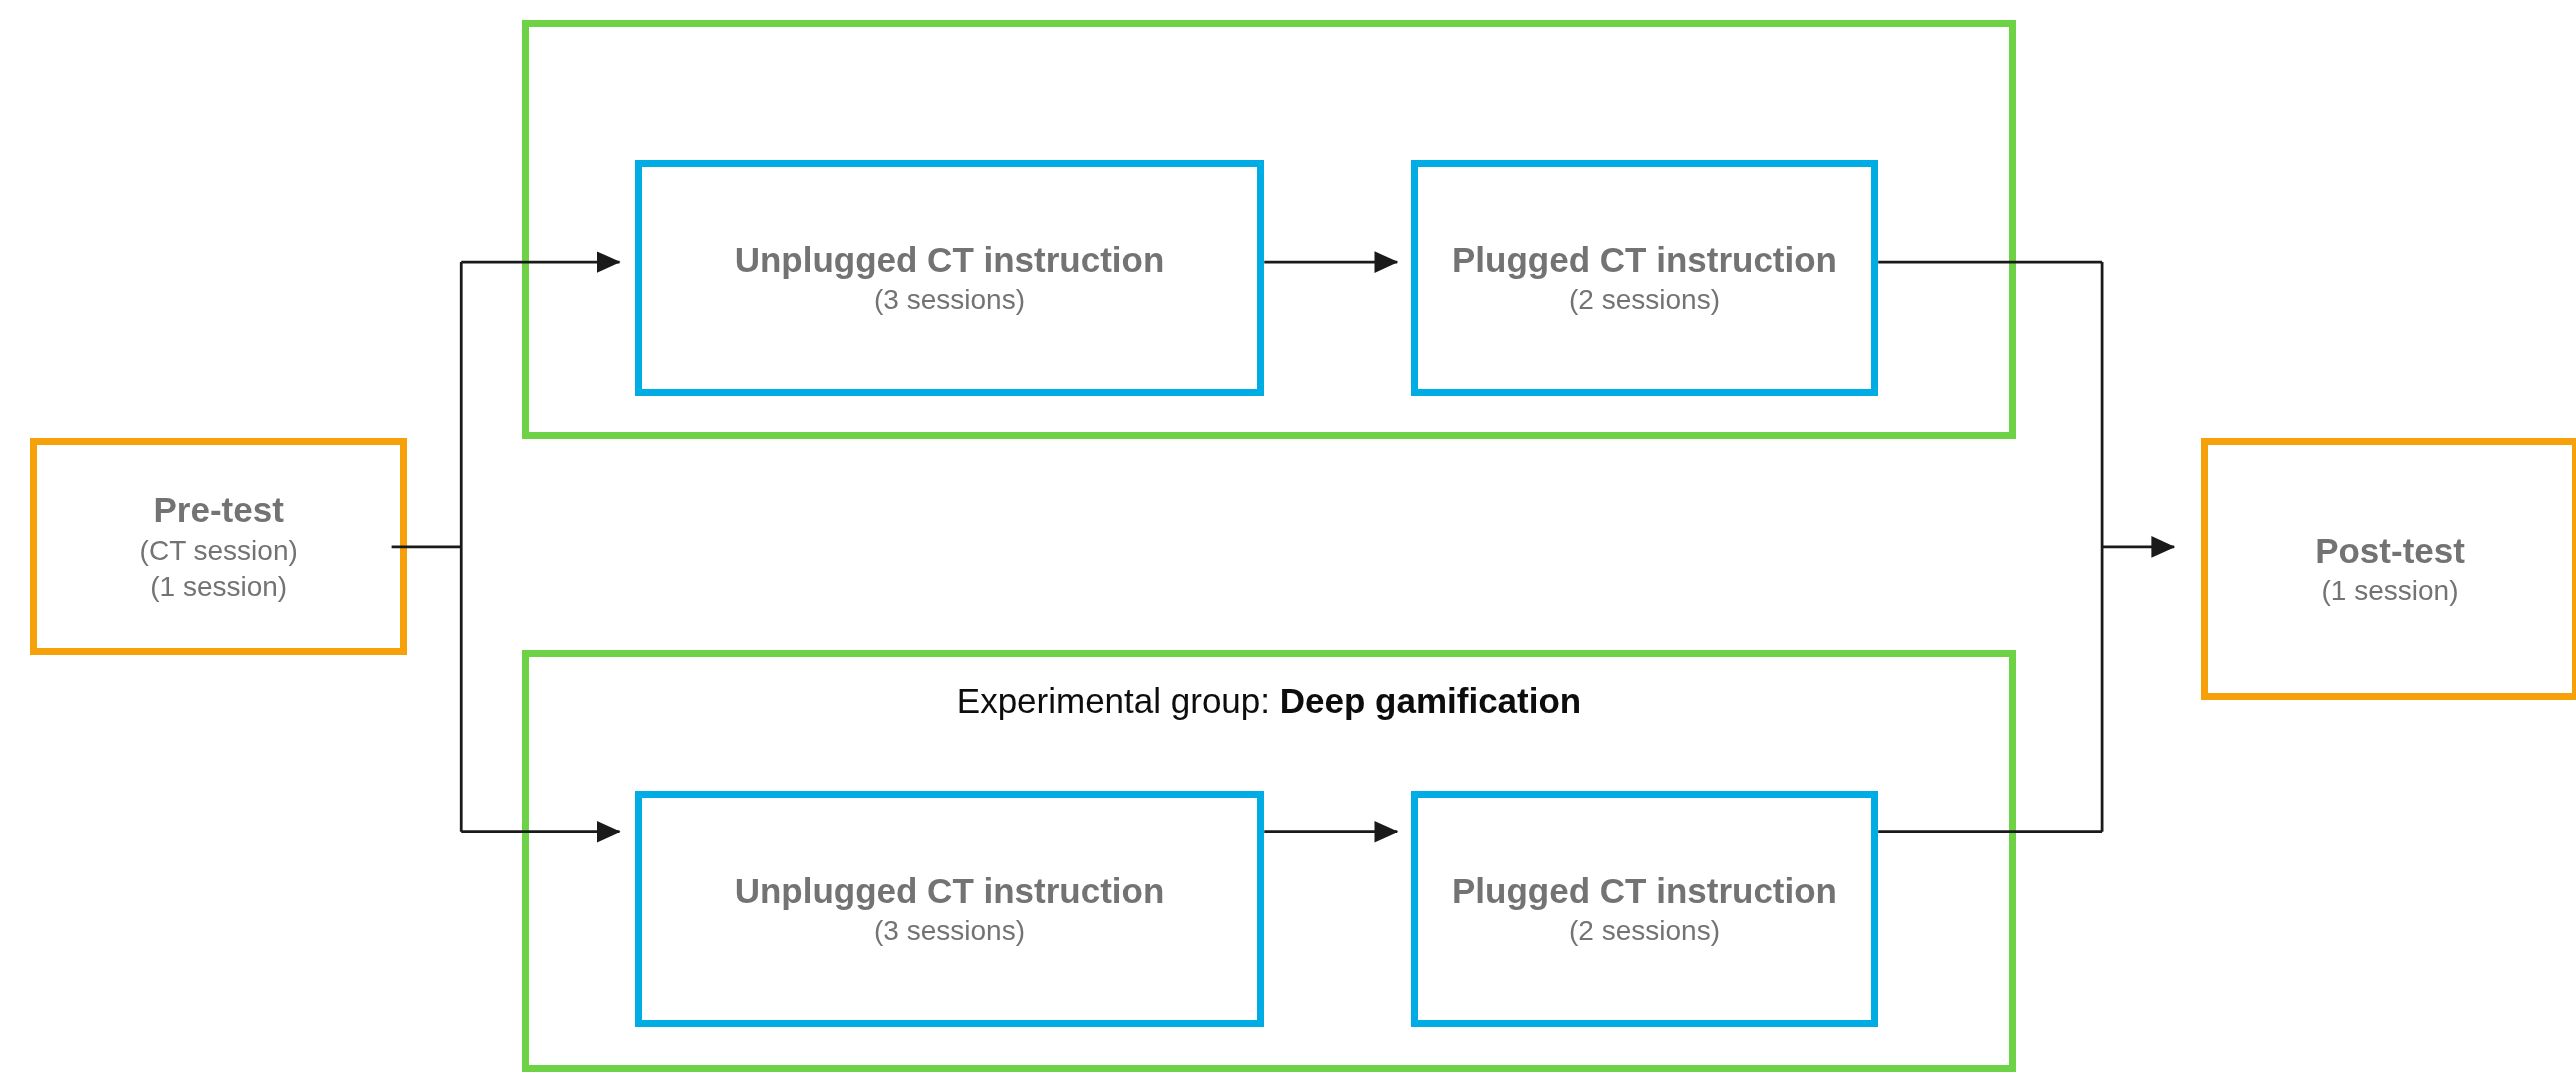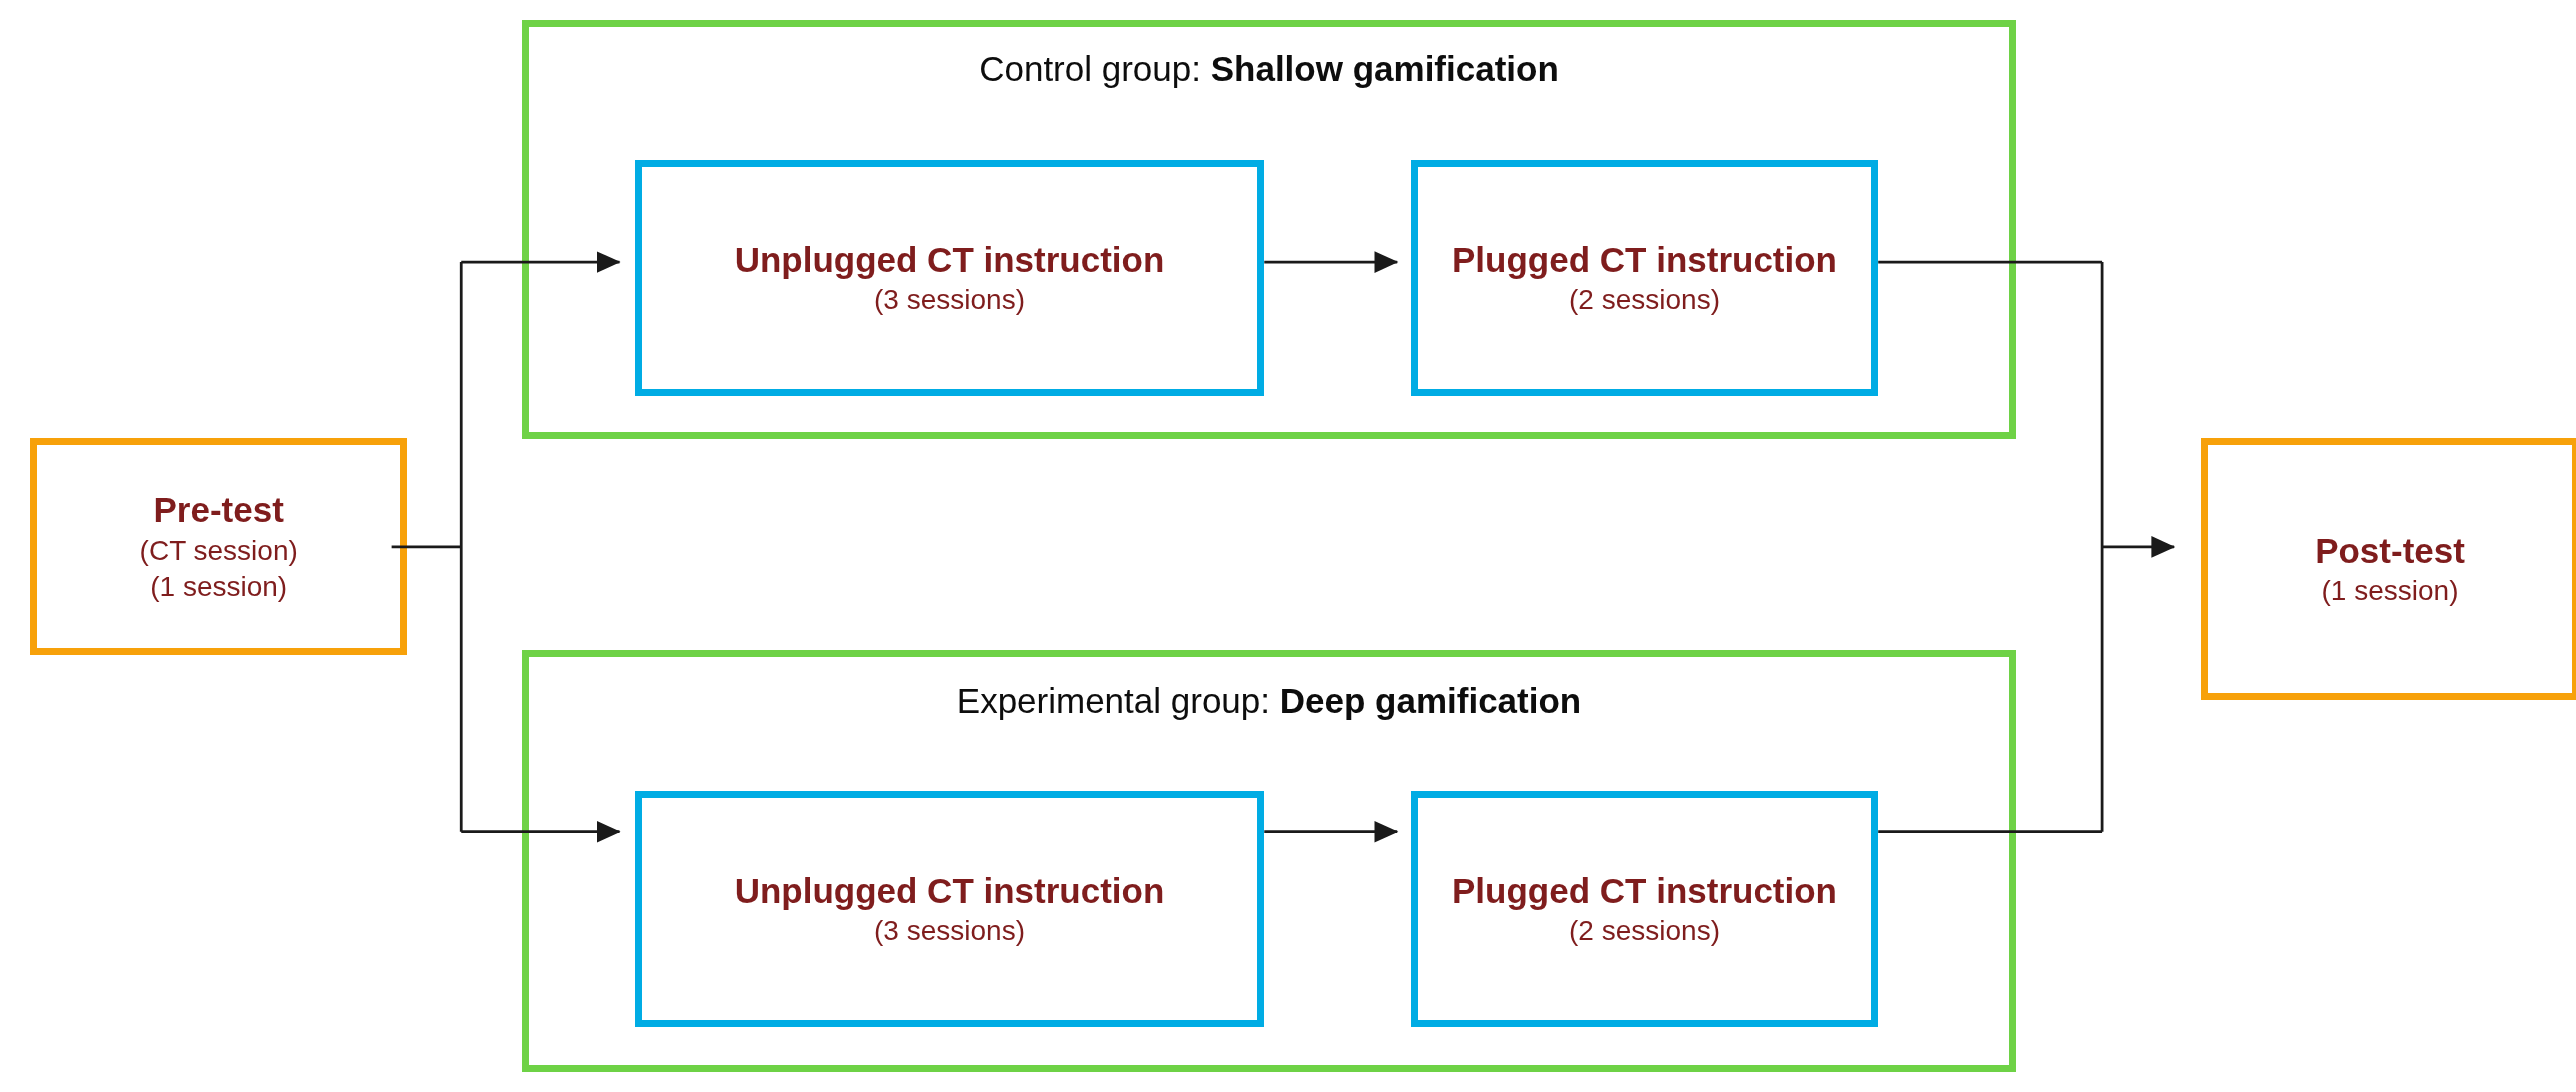--- a/index.html
+++ b/index.html
@@ -20,21 +20,21 @@
   
   .box {
     position: absolute;
     box-sizing: border-box;
     background: #ffffff;
     display: flex;
     flex-direction: column;
     align-items: center;
     justify-content: center;
     text-align: center;
-    color: #7f1d1d;
+    color: #737373;
   }
   .box-orange {
     border: 7.1px solid #f7a10a;
     margin-left: 16px;
   }
   .box-blue {
     border: 7.1px solid #00ace4;
   }
   .group-frame {
     position: absolute;
@@ -72,23 +72,20 @@
     pointer-events: none;
   }
 </style>
 </head>
 <body>
 
 <div id="canvas">
 
   <div class="group-frame" style="left:522px; top:20px; width:1494px; height:419px;"></div>
 
-  <div class="group-title" style="left:522px; top:49px; width:1494px;">
-    <span>Control group: </span><b>Shallow gamification</b>
-  </div>
 
   <div class="box box-blue" style="left:635px; top:160px; width:629px; height:236px;">
     <div class="line-title">Unplugged CT instruction</div>
     <div class="line-sub">(3 sessions)</div>
   </div>
 
   <div class="box box-blue" style="left:1411px; top:160px; width:467px; height:236px;">
     <div class="line-title">Plugged CT instruction</div>
     <div class="line-sub">(2 sessions)</div>
   </div>

